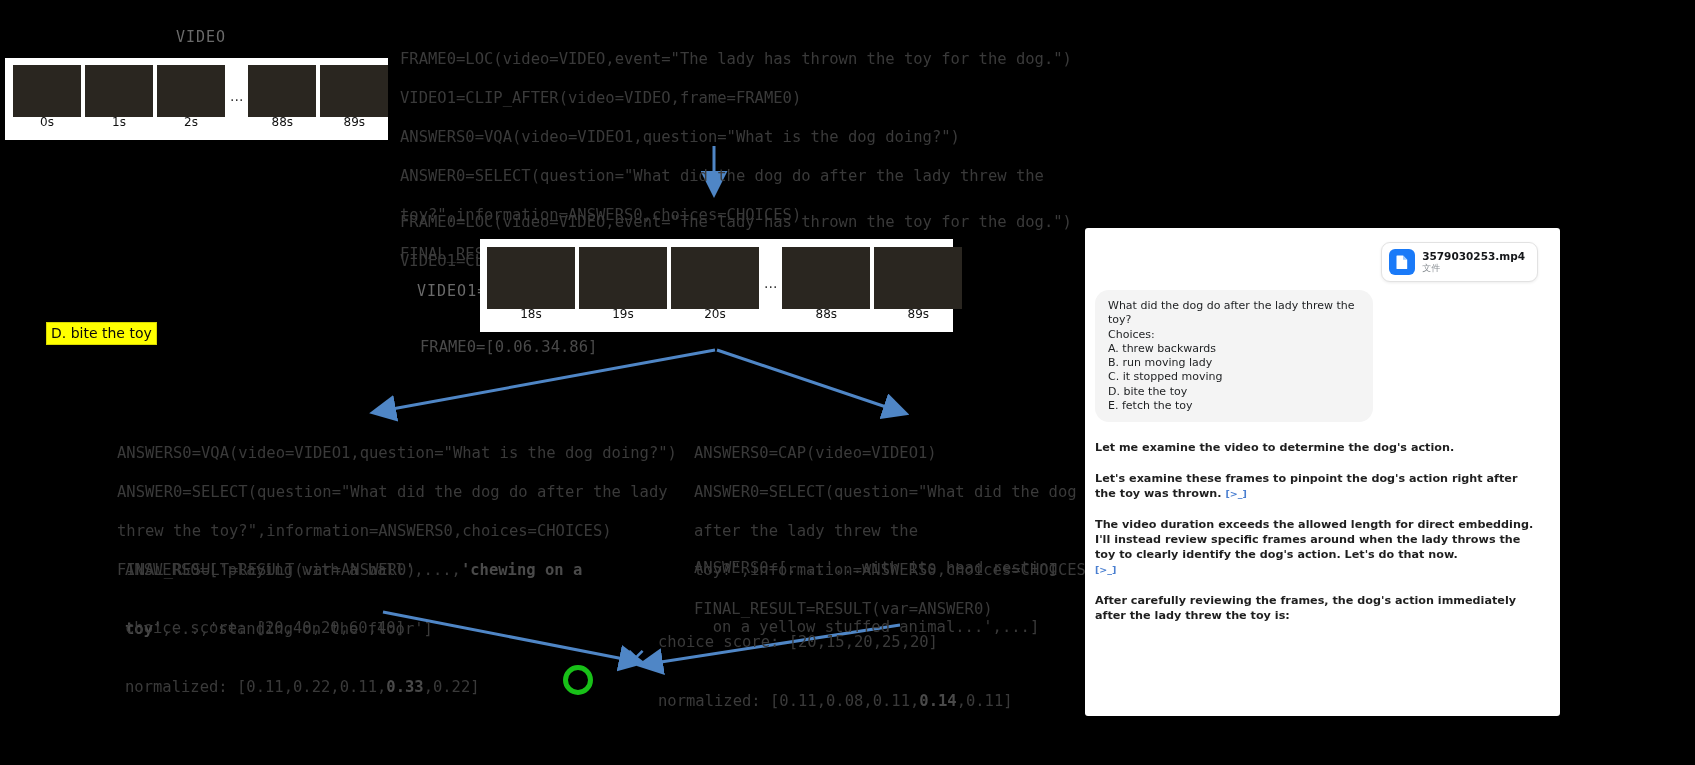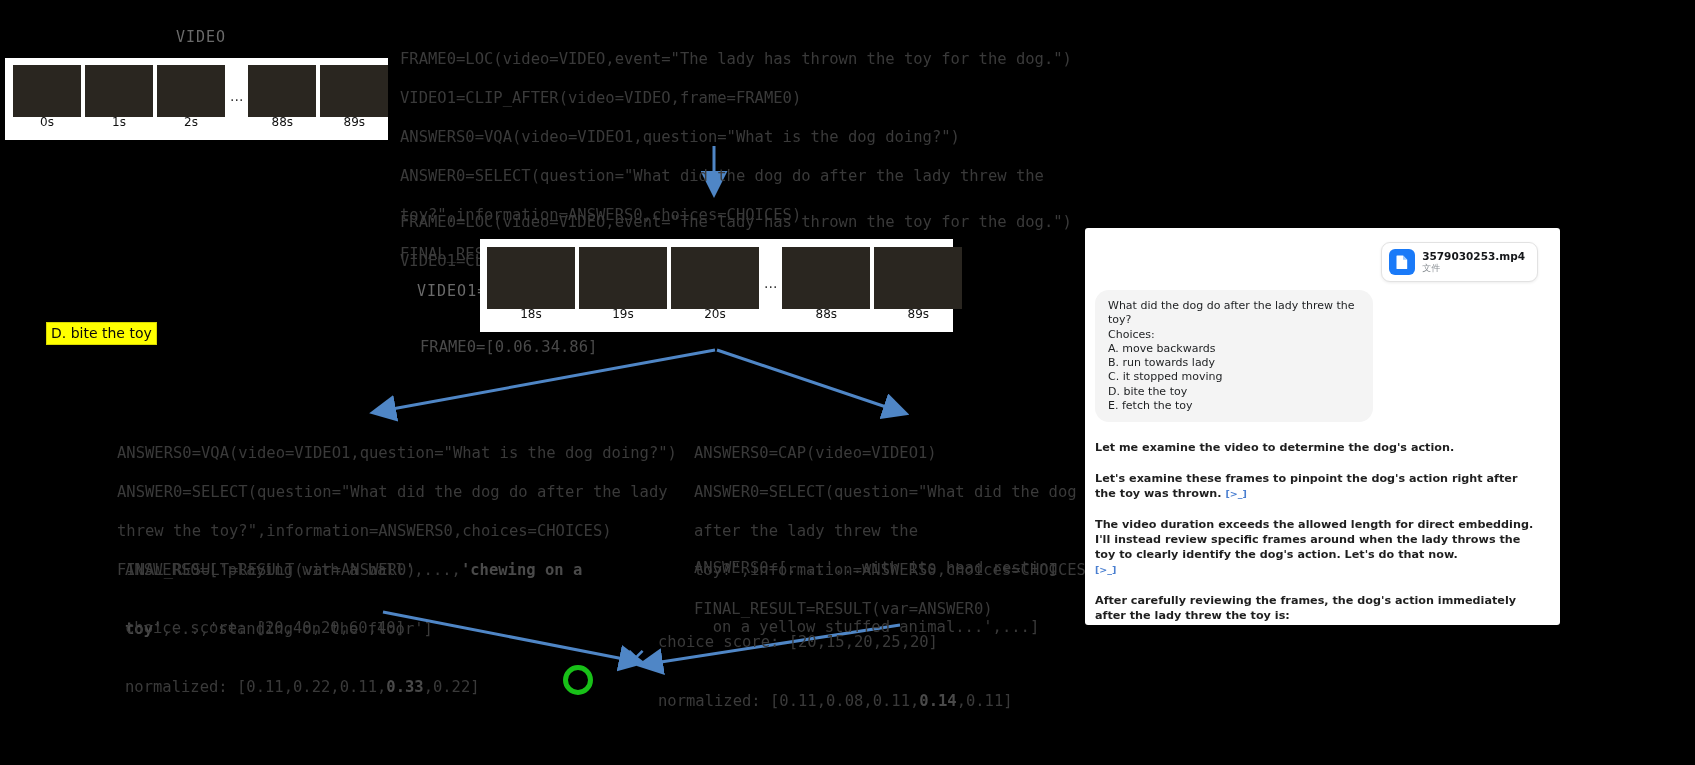--- a/index.html
+++ b/index.html
@@ -262,21 +262,21 @@
 
 <div class="abs code" style="left:658px;top:594px;">
   <div>choice score: [20,15,20,25,20]</div>
   <div><span>normalized: [0.11,0.08,0.11,</span><b>0.14</b><span>,0.11]</span></div>
 </div>
 
 <div class="bluex" style="left:625px;top:645px;">✕</div>
 <div class="omark" style="left:563px;top:665px;"></div>
 <div class="xmark" style="left:1265px;top:594px;">✕</div>
 
-<div class="abs chat" style="left:1085px;top:228px;width:475px;height:397px;">
+<div class="abs chat" style="left:1085px;top:228px;width:475px;height:488px;">
   <div class="inner">
 
     <div class="attach-row">
       <div class="attach">
         <span class="fi">
           <svg width="14" height="16" viewBox="0 0 14 16" fill="none">
             <path d="M2 1.5h6l4.2 4.2v8.8a.5.5 0 0 1-.5.5H2a.5.5 0 0 1-.5-.5V2a.5.5 0 0 1 .5-.5z" fill="#fff"></path>
             <path d="M8 1.5v4.2h4.2" fill="#9dcaff"></path>
           </svg>
         </span>
@@ -284,22 +284,22 @@
           <span class="fname" style="display:block;">3579030253.mp4</span>
           <span class="fmeta" style="display:block;">文件</span>
         </span>
       </div>
     </div>
 
     <div class="bubble-row">
       <div class="bubble">
         <div>What did the dog do after the lady threw the toy?</div>
         <div>Choices:</div>
-        <div>A. move backwards</div>
-        <div>B. run towards lady</div>
+        <div>A. threw backwards</div>
+        <div>B. run moving lady</div>
         <div>C. it stopped moving</div>
         <div>D. bite the toy</div>
         <div>E. fetch the toy</div>
       </div>
     </div>
 
     <div class="assistant">
       <p>Let me examine the video to determine the dog's action.</p>
       <p>
         <span>Let's examine these frames to pinpoint the dog's action right after the toy was thrown.</span>

